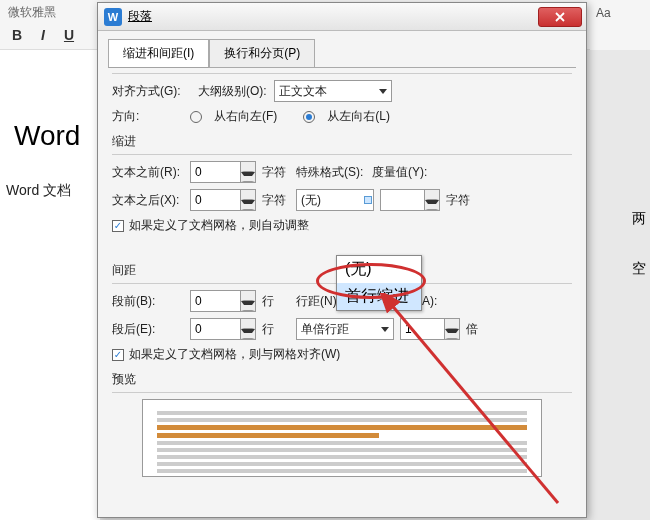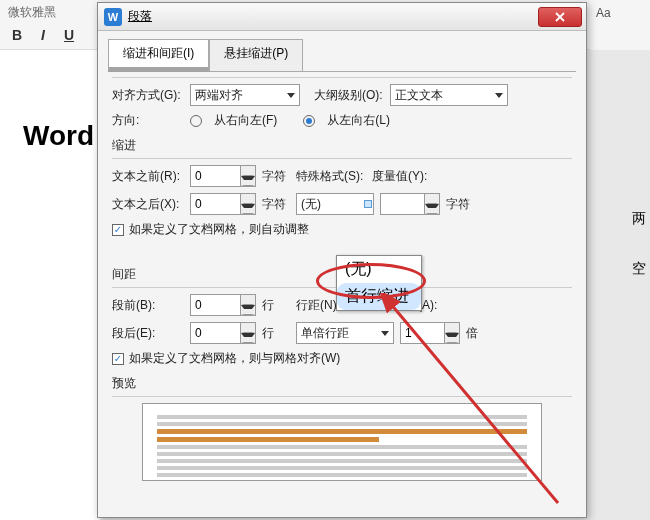--- a/index.html
+++ b/index.html
@@ -4,34 +4,34 @@
 <style>
 * { box-sizing: border-box; margin: 0; padding: 0; font-family: "Microsoft YaHei", sans-serif; }
 body { background: #e8e8e8; width: 650px; height: 520px; overflow: hidden; position: relative; }
 .bg-toolbar { position: absolute; top: 0; left: 0; right: 0; height: 50px; background: #f5f5f5; border-bottom: 1px solid #ddd; padding: 4px 8px; }
 .bg-font { font-size: 12px; color: #666; }
 .bg-format { margin-top: 6px; display: flex; gap: 8px; }
 .bg-format span { font-weight: bold; font-size: 14px; color: #333; display: inline-block; width: 18px; text-align: center; }
 .bg-format .italic { font-style: italic; }
 .bg-format .underline { text-decoration: underline; }
 .bg-doc { position: absolute; top: 50px; left: 0; width: 100px; height: 470px; background: #fff; padding: 10px 6px; }
-.bg-doc h1 { font-size: 28px; font-weight: bold; margin: 60px 0 30px; text-align: right; }
+.bg-doc h1 { font-size: 28px; font-weight: normal; margin: 60px 8px 30px; }
 .bg-doc p { font-size: 14px; margin: 14px 0; color: #222; }
 .bg-right { position: absolute; top: 0; right: 0; width: 60px; height: 50px; background: #f5f5f5; font-size: 12px; padding: 6px; color: #555; }
 
 .dialog { position: absolute; top: 2px; left: 97px; width: 490px; height: 516px; background: #f4f4f4; border: 1px solid #888; box-shadow: 2px 2px 8px rgba(0,0,0,0.3); }
 .titlebar { height: 28px; background: linear-gradient(#fafafa,#e4e4e4); border-bottom: 1px solid #bbb; display: flex; align-items: center; padding: 0 0 0 6px; }
 .titlebar .app-icon { width: 18px; height: 18px; background: #2b7cd3; border-radius: 3px; display: flex; align-items: center; justify-content: center; color: #fff; font-size: 11px; font-weight: bold; margin-right: 6px; }
 .titlebar .title { font-size: 12px; flex: 1; text-decoration: underline; }
 .titlebar .close { width: 44px; height: 20px; background: linear-gradient(#e06060,#c93030); border: 1px solid #a02020; border-radius: 3px; display: flex; align-items: center; justify-content: center; color: #fff; margin-right: 4px; cursor: pointer; }
 .titlebar .close svg { width: 10px; height: 10px; }
 
 .tabs { display: flex; padding: 8px 10px 0; gap: 0; }
 .tab { padding: 5px 14px; font-size: 12px; border: 1px solid #aaa; background: #eee; cursor: pointer; border-bottom: none; }
-.tab.active { background: #fff; border-bottom: 5px solid #a3a3a3; position: relative; z-index: 2; }
+.tab.active { background: #fff; border-bottom: 1px solid #a3a3a3; position: relative; z-index: 2; }
 .tab-line { height: 1px; background: #aaa; margin: 0 10px; position: relative; top: -1px; }
 
 .body { padding: 4px 14px; font-size: 12px; color: #222; }
 .group-label { margin: 8px 0 4px; }
 .group-line { height: 1px; background: #ccc; margin-bottom: 6px; }
 .row { display: flex; align-items: center; margin: 6px 0; gap: 6px; }
 .label { width: 72px; }
 .label-s { width: 52px; text-align: right; }
 select, input[type=text] { height: 22px; border: 1px solid #999; background: #fff; font-size: 12px; padding: 0 4px; }
 .combo { width: 110px; height: 22px; border: 1px solid #999; background: #fff; display: flex; align-items: center; padding: 0 4px; justify-content: space-between; cursor: pointer; }
@@ -44,21 +44,21 @@
 .tri-up { width: 0; height: 0; border-left: 3px solid transparent; border-right: 3px solid transparent; border-bottom: 4px solid #333; }
 .tri-down { width: 0; height: 0; border-left: 3px solid transparent; border-right: 3px solid transparent; border-top: 4px solid #333; }
 .radio { display: flex; align-items: center; gap: 12px; margin-right: 20px; cursor: pointer; }
 .radio-dot { width: 12px; height: 12px; border: 1px solid #666; border-radius: 50%; display: flex; align-items: center; justify-content: center; }
 .radio-dot.checked::after { content: ''; width: 6px; height: 6px; background: #2b7cd3; border-radius: 50%; }
 .check { display: flex; align-items: center; gap: 5px; cursor: pointer; }
 .check-box { width: 12px; height: 12px; border: 1px solid #666; background: #fff; display: flex; align-items: center; justify-content: center; color: #2b7cd3; font-size: 10px; }
 
 .dropdown-open { position: absolute; background: #fff; border: 1px solid #888; box-shadow: 1px 1px 3px rgba(0,0,0,0.3); width: 86px; }
 .dropdown-open div { padding: 3px 8px; cursor: pointer; }
-.dropdown-open div.hover { background: #d0e7ff; border-radius: 9px; }
+.dropdown-open div.hover { background: #d0e7ff; }
 
 .highlight-oval { position: absolute; border: 3px solid #d03030; border-radius: 50%; width: 110px; height: 36px; pointer-events: none; }
 .arrow-annot { position: absolute; pointer-events: none; }
 
 .preview-box { margin: 6px 30px 0; height: 78px; border: 1px solid #999; background: #fff; padding: 8px 14px; overflow: hidden; }
 .preview-line { height: 4px; background: #ccc; margin: 3px 0; }
 .preview-line.accent { background: #d28b3a; height: 5px; }
 
 .dropdown-combo-blue .combo-arrow { background: #cde6ff; padding: 3px; border: 1px solid #5a9bd5; margin: -3px; }
 </style>
@@ -71,49 +71,46 @@
     <span>B</span>
     <span class="italic">I</span>
     <span class="underline">U</span>
   </div>
 </div>
 <div class="bg-right">
   <span>Aa</span>
 </div>
 <div class="bg-doc">
   <h1>Word</h1>
+  <p>Word 文档</p>
 </div>
 <div style="position:absolute;right:4px;top:210px;font-size:14px">两</div>
 <div style="position:absolute;right:4px;top:260px;font-size:14px">空</div>
 
 <div class="dialog">
   <div class="titlebar">
     <div class="app-icon">W</div>
     <div class="title">段落</div>
     <div class="close">
       <svg viewBox="0 0 10 10">
           <path d="M1 1 L9 9 M9 1 L1 9" stroke="#fff" stroke-width="1.8"></path>
         </svg>
     </div>
   </div>
 
   <div class="tabs">
     <div class="tab active">缩进和间距(I)</div>
-    <div class="tab">悬挂缩进(P)</div>
+    <div class="tab">换行和分页(P)</div>
   </div>
   <div class="tab-line"></div>
 
   <div class="body">
     <div class="group-line"></div>
     <div class="row">
       <span class="label">对齐方式(G):</span>
-      <div class="combo" style="width:110px">
-        <span>两端对齐</span>
-          <div class="combo-arrow"></div>
-      </div>
       <span class="label-s" style="width:70px;text-align:left;margin-left:8px">大纲级别(O):</span>
       <div class="combo" style="width:118px">
         <span>正文文本</span>
           <div class="combo-arrow"></div>
       </div>
     </div>
     <div class="row">
       <span class="label">方向:</span>
       <label class="radio">
         <span class="radio-dot"></span>

